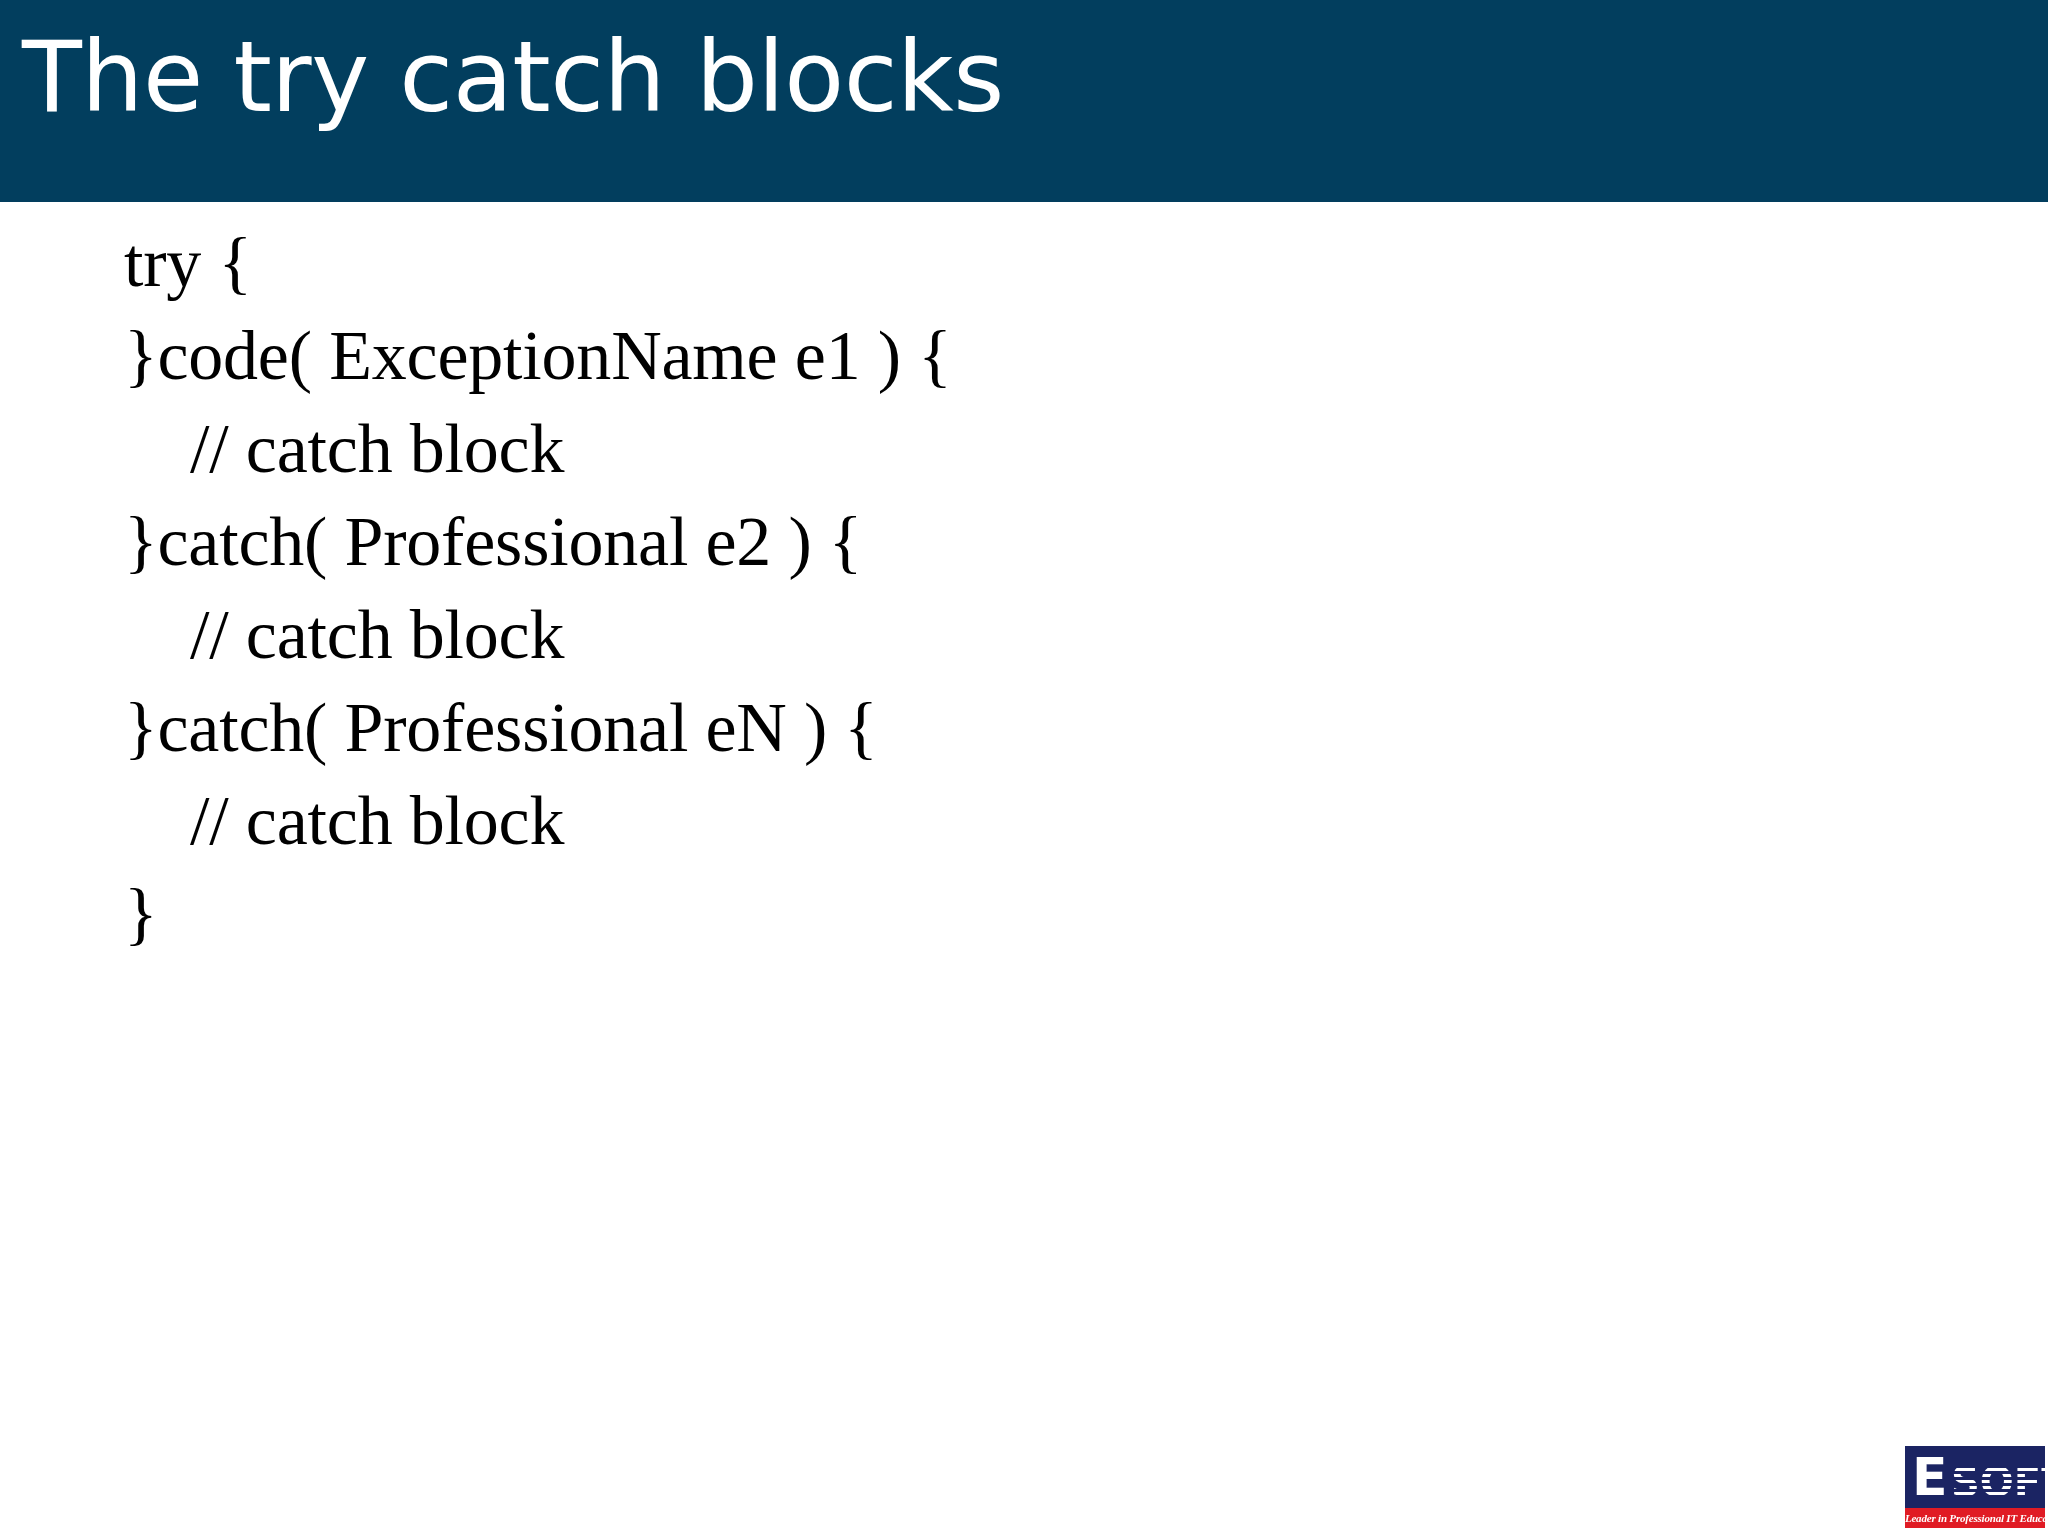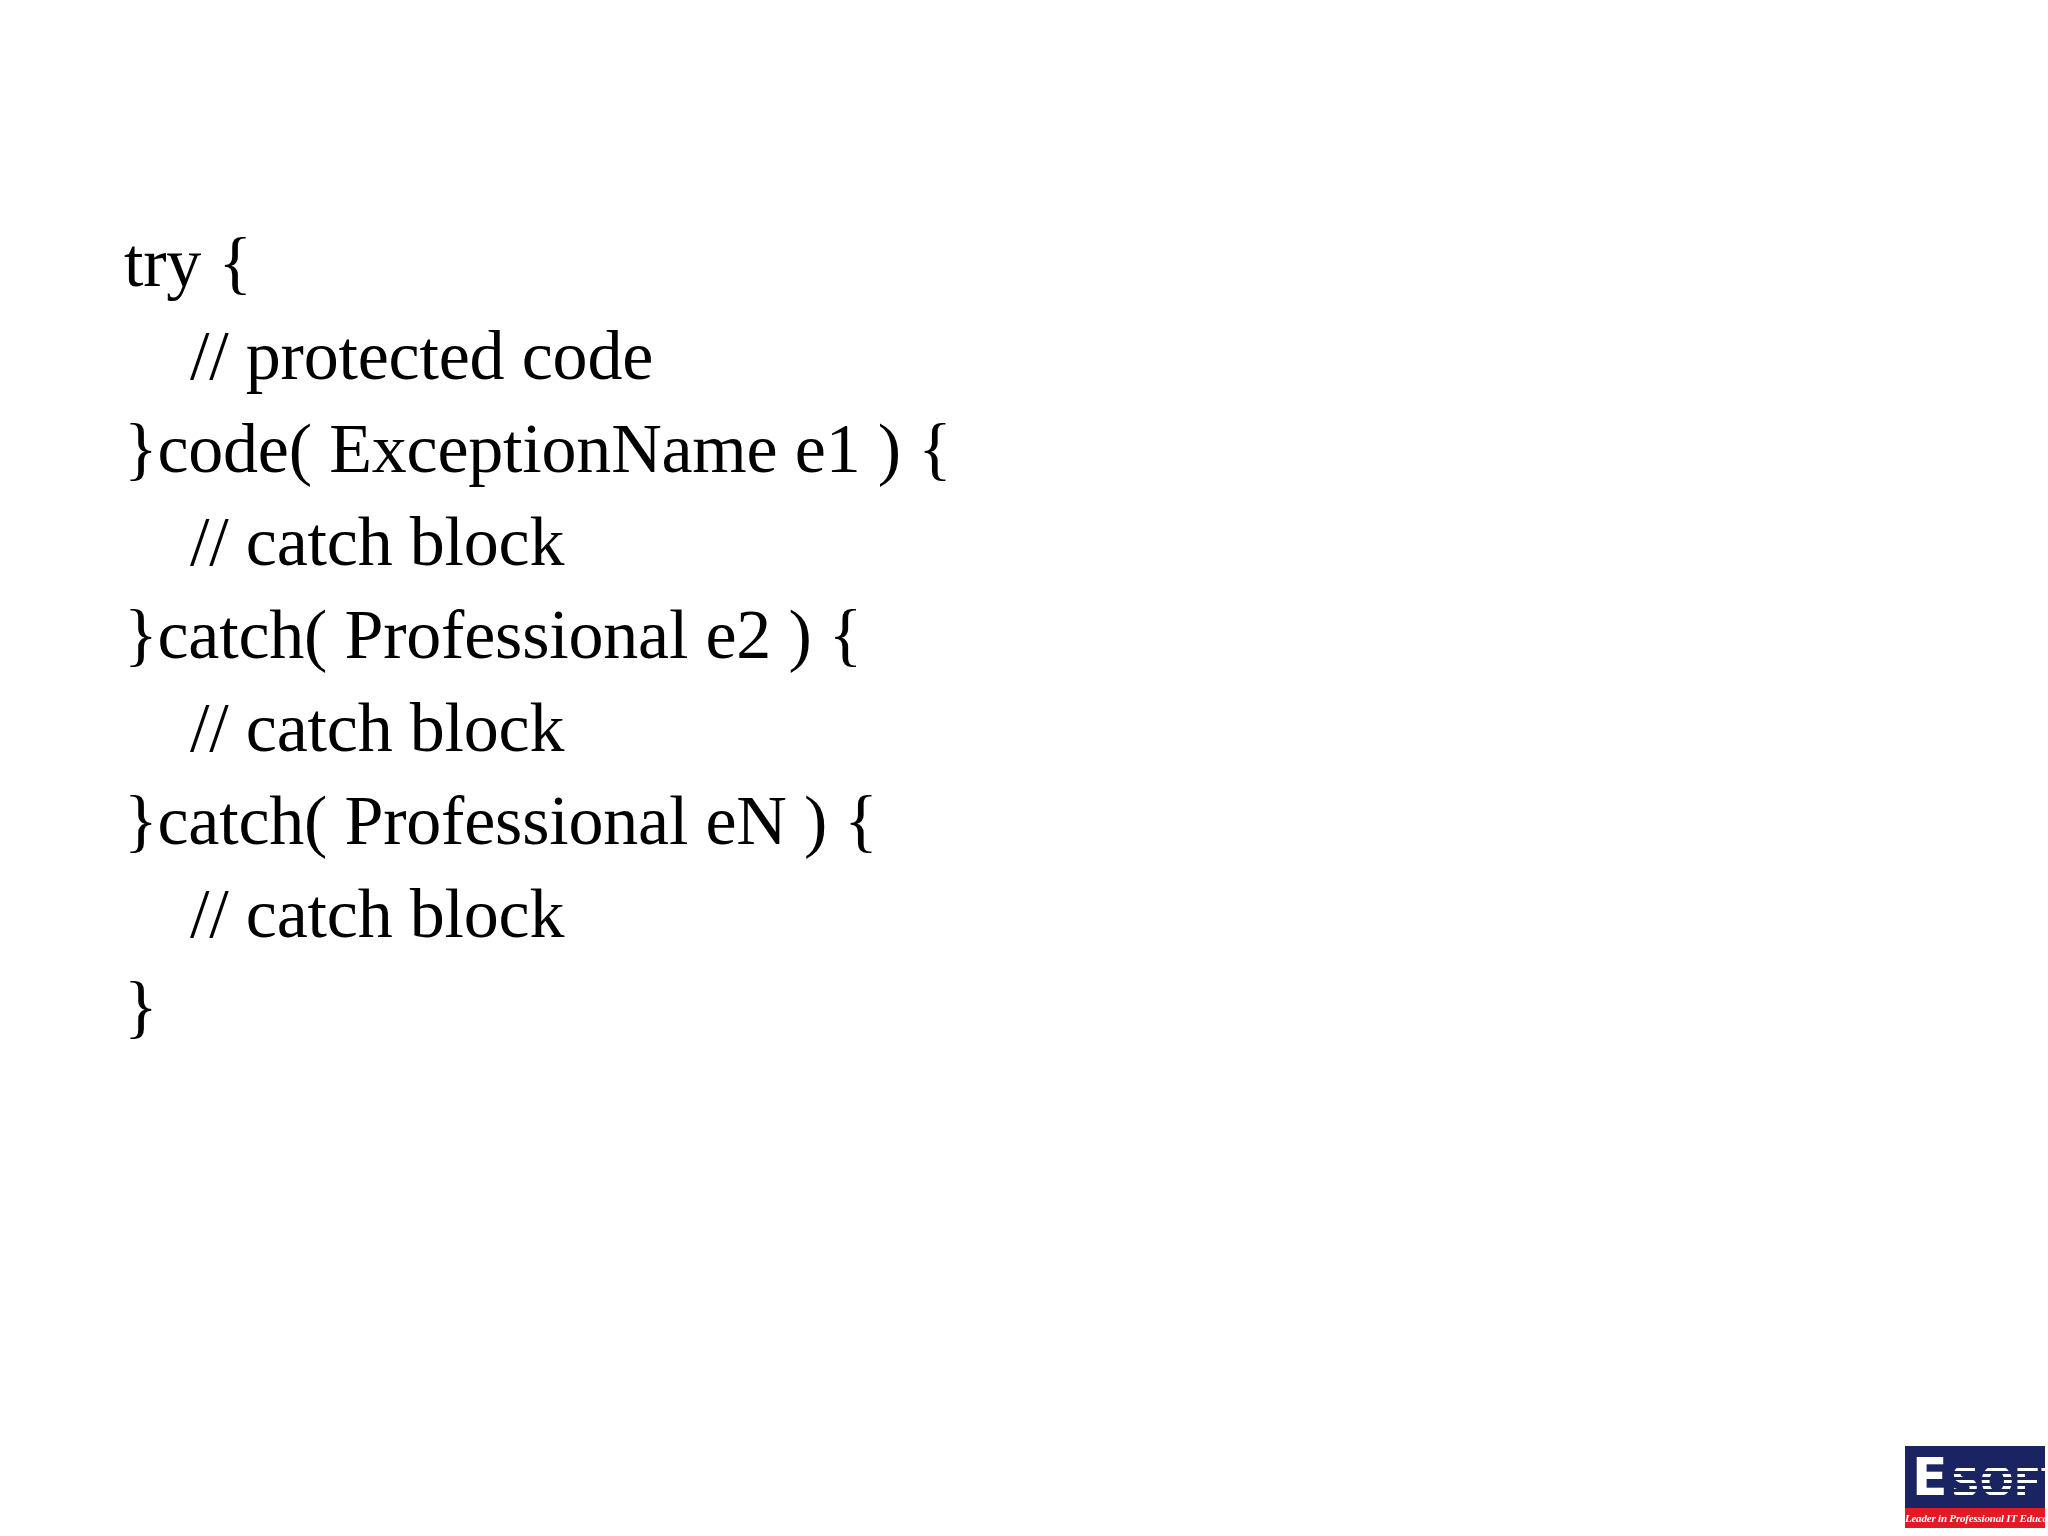--- a/index.html
+++ b/index.html
@@ -129,24 +129,26 @@
     color: #ffffff;
     white-space: nowrap;
     letter-spacing: -0.2px;
   }
 </style>
 </head>
 <body>
 
 <div class="slide">
 
+  <div class="title-bar">
+    <div class="title-text">The try catch blocks</div>
+  </div>
 
   <div class="code-block">
     <div class="code-line">try {</div>
-    <div class="code-line indent">// protected code</div>
     <div class="code-line">}code( ExceptionName e1 ) {</div>
     <div class="code-line indent">// catch block</div>
     <div class="code-line">}catch( Professional e2 ) {</div>
     <div class="code-line indent">// catch block</div>
     <div class="code-line">}catch( Professional eN ) {</div>
     <div class="code-line indent">// catch block</div>
     <div class="code-line">}</div>
   </div>
 
   <div class="logo">

